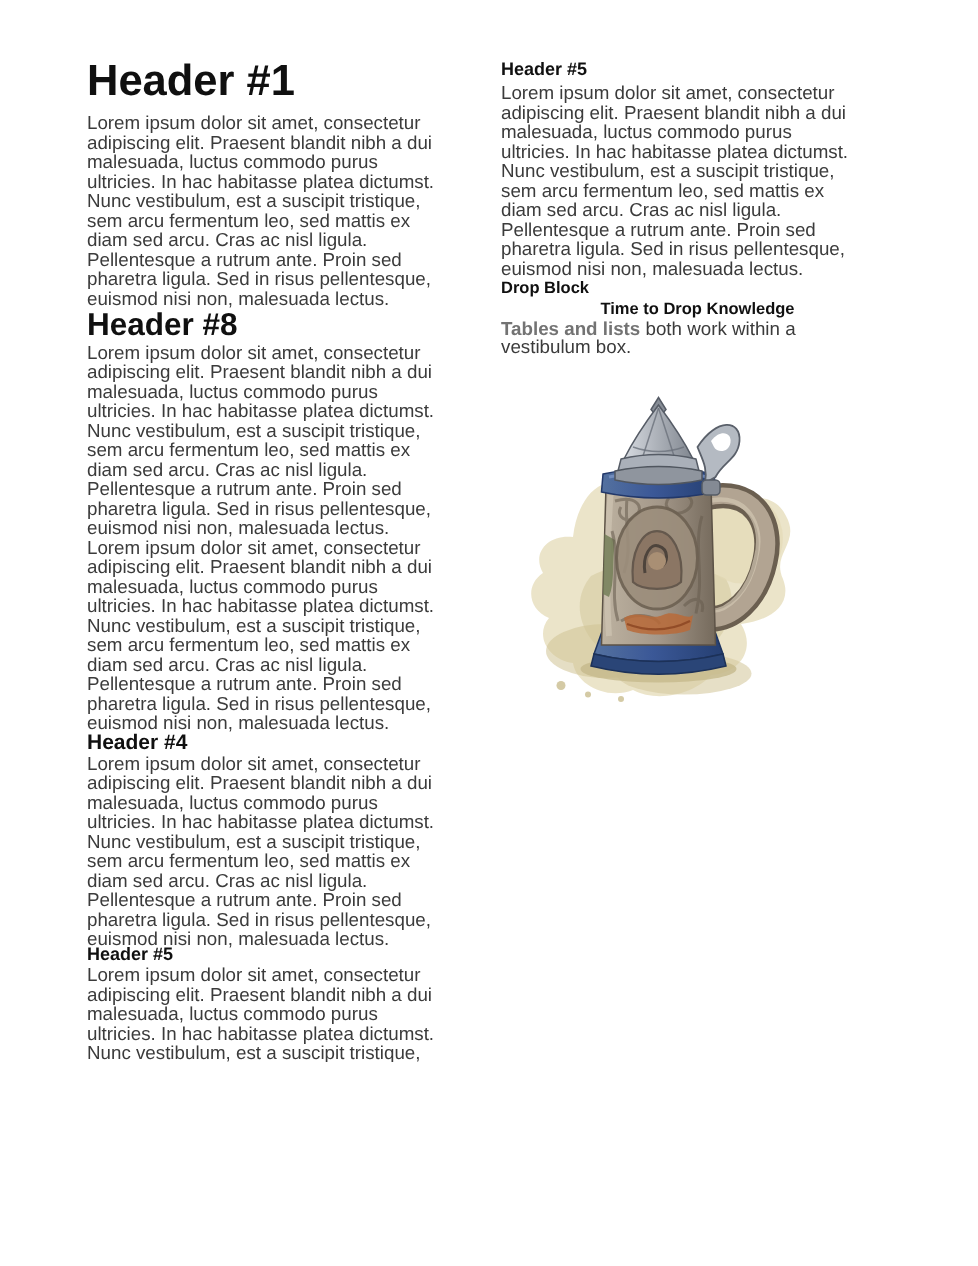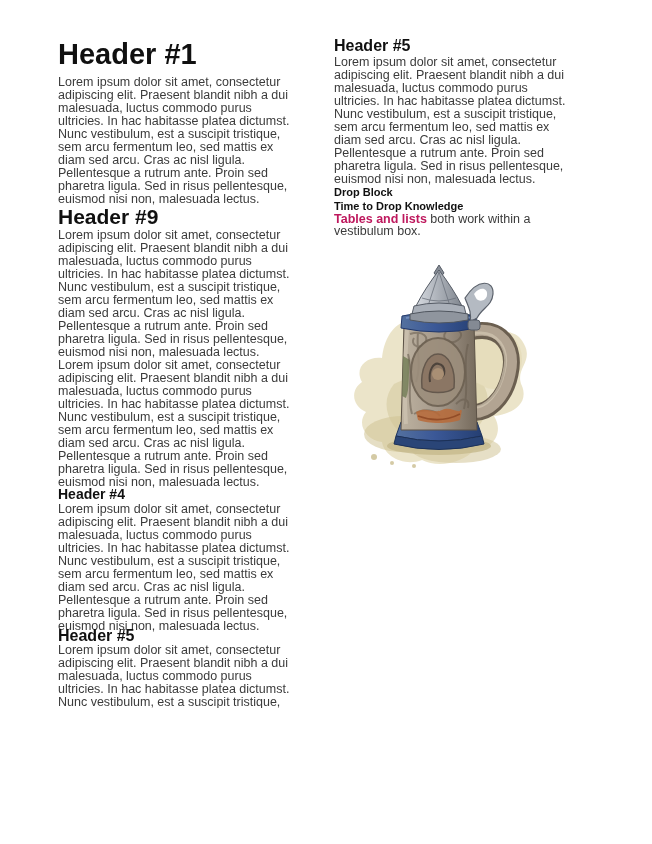--- a/index.html
+++ b/index.html
@@ -13,55 +13,55 @@
   }
   .col{position:absolute;top:40px;}
   .col-left{left:58px;width:258px;}
   .col-right{left:334px;width:262px;}
 
   h1,h2,h3,h4,h5,h6{color:#101010;font-weight:700;}
   h1{font-size:29px;line-height:29px;margin:0 0 7px 0;}
   h2{font-size:21px;line-height:22px;margin:0 0 1px 0;}
   h3{font-size:16px;line-height:17px;margin:-7px 0 1px 0;}
   h4{font-size:14px;line-height:15px;margin:-2px 0 1px 0;}
-  h5{font-size:16px;line-height:12px;margin:-3px 0 2px 0;}
+  h5{font-size:12px;line-height:12px;margin:-3px 0 2px 0;}
   .col-right h5{margin:0 0 4px 0;}
   h6{font-size:11px;line-height:11px;margin:1px 0 1px 0;}
-  h6.knowledge{margin-top:3px;}
+  h6.knowledge{margin-top:3px;text-align:center;}
 
   p.body{
     font-size:12.5px;line-height:13px;
     margin:0;white-space:pre;color:#3b3b3b;
   }
   p.note{
     font-size:12.5px;line-height:12.4px;
     margin:0;white-space:pre;color:#3b3b3b;
   }
-  p.note strong{color:#be185d;}
+  p.note strong{color:#737373;}
 
   .illustration{margin:26px 0 0 10px;width:190px;height:207px;}
 </style>
 </head>
 <body>
 
 <div class="page">
 
   <div class="col col-left">
     <h1>Header #1</h1>
     <p class="body">Lorem ipsum dolor sit amet, consectetur
 adipiscing elit. Praesent blandit nibh a dui
 malesuada, luctus commodo purus
 ultricies. In hac habitasse platea dictumst.
 Nunc vestibulum, est a suscipit tristique,
 sem arcu fermentum leo, sed mattis ex
 diam sed arcu. Cras ac nisl ligula.
 Pellentesque a rutrum ante. Proin sed
 pharetra ligula. Sed in risus pellentesque,
 euismod nisi non, malesuada lectus.</p>
-    <h2>Header #9</h2>
+    <h2>Header #8</h2>
     <p class="body">Lorem ipsum dolor sit amet, consectetur
 adipiscing elit. Praesent blandit nibh a dui
 malesuada, luctus commodo purus
 ultricies. In hac habitasse platea dictumst.
 Nunc vestibulum, est a suscipit tristique,
 sem arcu fermentum leo, sed mattis ex
 diam sed arcu. Cras ac nisl ligula.
 Pellentesque a rutrum ante. Proin sed
 pharetra ligula. Sed in risus pellentesque,
 euismod nisi non, malesuada lectus.</p>

